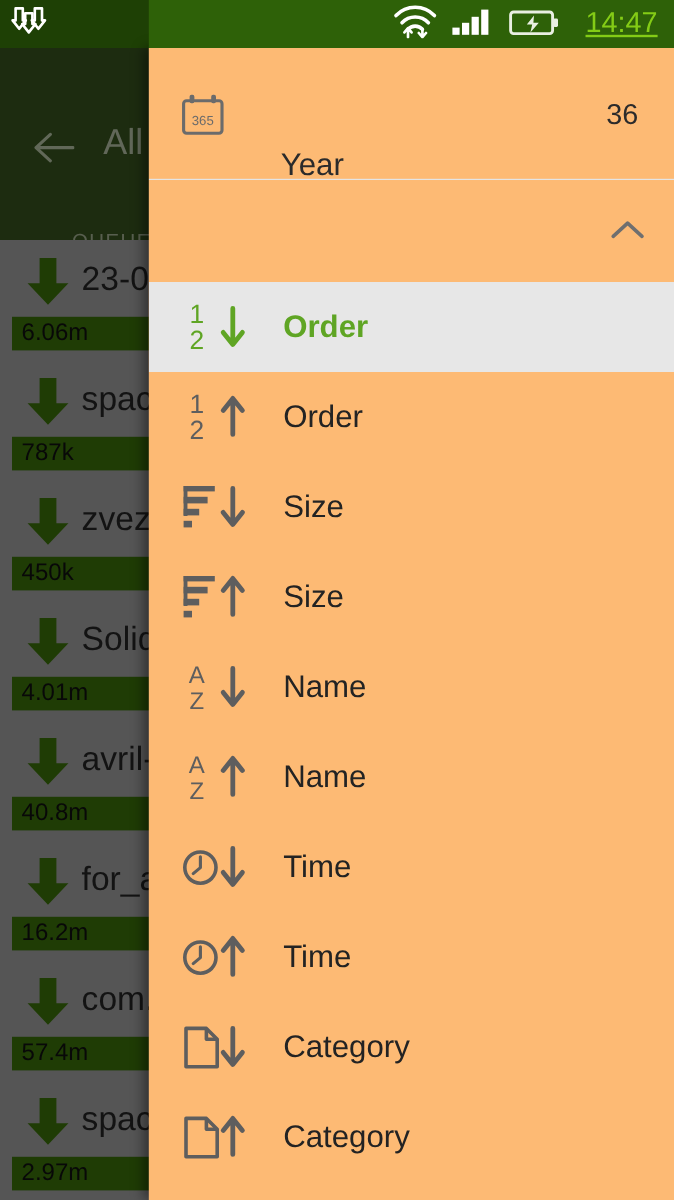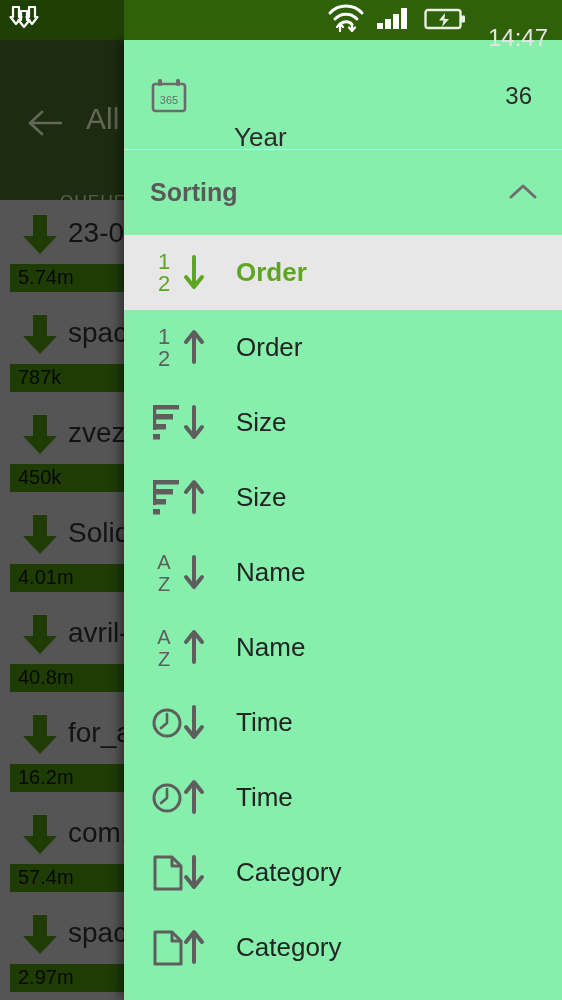--- a/index.html
+++ b/index.html
@@ -64,21 +64,21 @@
   
   #scrim {
     position:absolute; inset:0;
     background:rgba(0,0,0,.34);
   }
 
   
   #sheet {
     position:absolute; left:124px; top:40px;
     width:438px; height:960px;
-    background:#86efac;
+    background:#fdba74;
     box-shadow:-4px 0 10px rgba(0,0,0,.45);
     overflow:hidden;
   }
   #sheet-statusbar {
     position:absolute; left:124px; top:0; width:438px; height:40px;
     background:#2e6108;
   }
 
   
   .year-row {
@@ -148,21 +148,21 @@
 
   <div id="bg-list">
       <div class="bg-row">
         <div class="dl-arrow">
           <svg viewBox="0 0 40 44" width="40" height="44">
             <path d="M13 3 L27 3 L27 24 L37 24 L20 42 L3 24 L13 24 Z" fill="#2f5c08"></path>
           </svg>
         </div>
         <div class="fname">23-05</div>
         <div class="pbar">
-          <div class="psize">5.74m</div>
+          <div class="psize">6.06m</div>
         </div>
       </div>
       <div class="bg-row">
         <div class="dl-arrow">
           <svg viewBox="0 0 40 44" width="40" height="44">
             <path d="M13 3 L27 3 L27 24 L37 24 L20 42 L3 24 L13 24 Z" fill="#2f5c08"></path>
           </svg>
         </div>
         <div class="fname">space</div>
         <div class="pbar">
@@ -249,21 +249,20 @@
         <rect x="8" y="1" width="4" height="7" rx="1.6" fill="#6b6b6b"></rect>
         <rect x="26" y="1" width="4" height="7" rx="1.6" fill="#6b6b6b"></rect>
         <text x="19" y="26" font-family="Liberation Sans, sans-serif" font-size="11" fill="#6b6b6b" text-anchor="middle">365</text>
       </svg>
     </div>
     <div class="year-label">Year</div>
     <div class="year-value">36</div>
   </div>
 
   <div class="section-header">
-    <div class="section-title">Sorting</div>
     <div class="section-chevron">
       <svg viewBox="0 0 30 20" width="30" height="20">
         <path d="M3 15 L15 4 L27 15" stroke="#6f6f6f" stroke-width="3" fill="none" stroke-linecap="round" stroke-linejoin="round"></path>
       </svg>
     </div>
   </div>
 
   <div id="sort-list">
       <div class="sort-row selected">
         <div class="sort-icon">
@@ -368,21 +367,21 @@
             <path d="M22 8 L22 17 L31 17" fill="none" stroke="#5e5e5e" stroke-width="3" stroke-linejoin="round"></path>
             <path d="M44 38 L44 10 M36 18 L44 8 L52 18" stroke="#5e5e5e" stroke-width="4" fill="none" stroke-linecap="round" stroke-linejoin="round"></path>
           </svg>
         </div>
         <div class="sort-label">Category</div>
       </div>
     </div>
 </div>
 
 <div id="sheet-statusbar">
-  <div style="position:absolute;right:14px;top:24px;font-size:24px;color:#e5e5e5;">14:47</div>
+  <div style="position:absolute;right:14px;top:6px;font-size:24px;color:#84cc16;text-decoration:underline;">14:47</div>
   <div style="position:absolute;right:96px;top:8px;">
     <svg viewBox="0 0 42 22" width="42" height="22">
       <rect x="1.5" y="2" width="35" height="18" rx="2.5" fill="none" stroke="#e9efe2" stroke-width="2.4"></rect>
       <rect x="37" y="7.5" width="4" height="7" rx="1.2" fill="#e9efe2"></rect>
       <path d="M21 5 L15 12.5 L19.5 12.5 L18 19 L25 11 L20.5 11 Z" fill="#e9efe2"></path>
     </svg>
   </div>
   <div style="position:absolute;right:148px;top:6px;">
     <svg viewBox="0 0 38 24" width="38" height="24">
       <rect x="1" y="17" width="6" height="6" fill="#fff"></rect>

